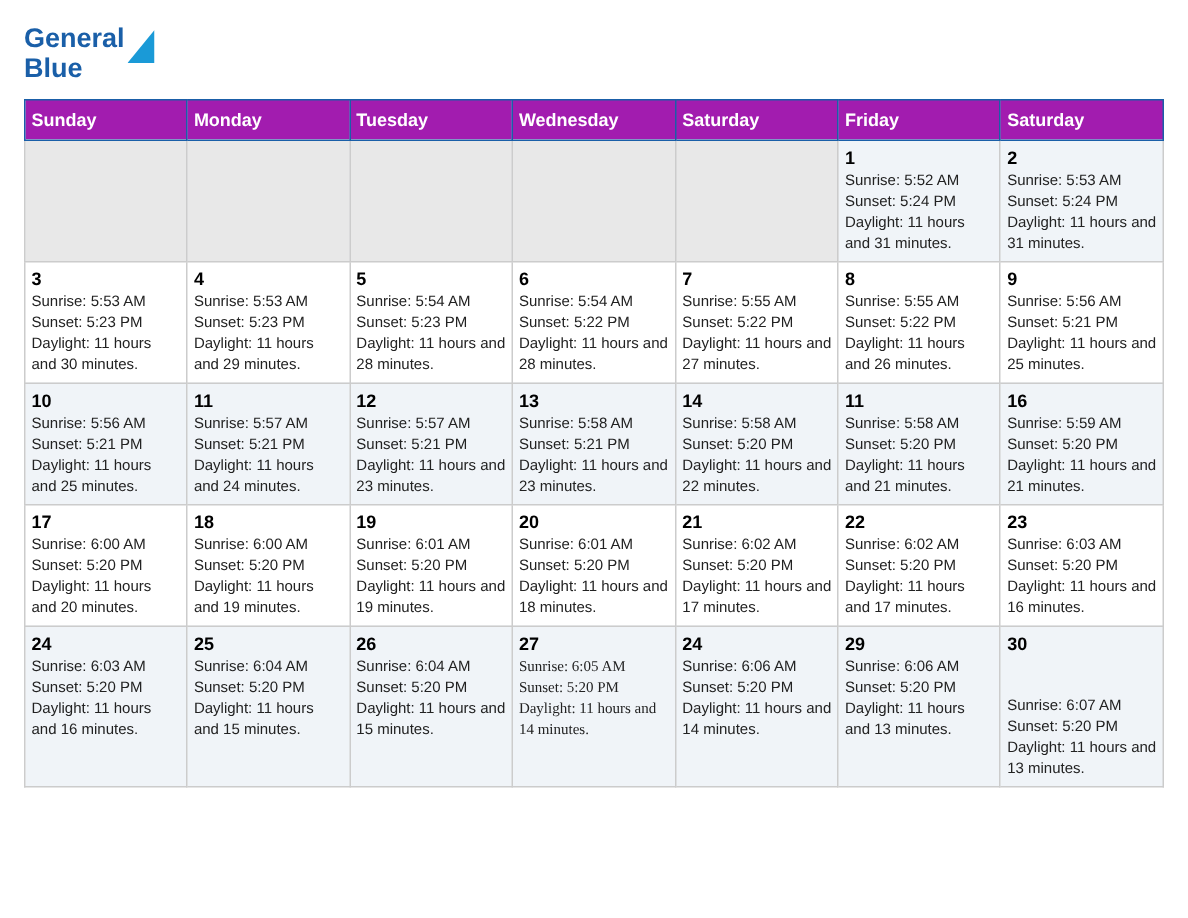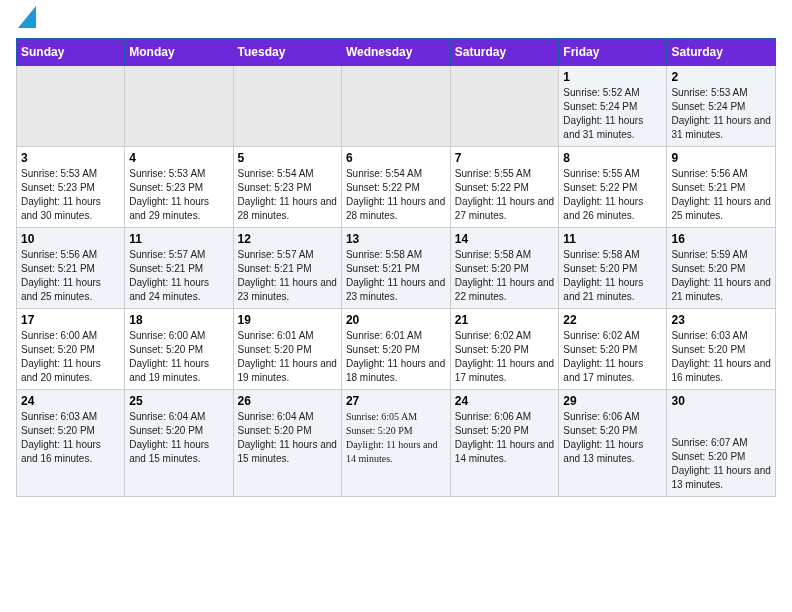--- a/index.html
+++ b/index.html
@@ -39,21 +39,21 @@
     .subtitle {
       font-size: 14px;
       color: #444;
     }
     table {
       width: 100%;
       border-collapse: collapse;
       font-size: 11px;
     }
     thead tr {
-      background-color: #6d28d9;
+      background-color: #a21caf;
       color: #fff;
     }
     thead th {
       padding: 6px 4px;
       text-align: left;
       font-size: 12px;
       font-weight: bold;
       border: 1px solid #1a5fa8;
     }
     tbody tr {
@@ -84,20 +84,26 @@
     .empty-cell {
       background-color: #e8e8e8 !important;
     }
   </style>
 </head>
 <body>
 
 <div class="header">
   <div class="logo">
     <div style="display:flex;align-items:center;">
+      <div style="display:flex;flex-direction:column;align-items:flex-end;">
+        <span class="logo-text">
+          <span>General</span><br>
+          <span>Blue</span>
+        </span>
+      </div>
       <div style="display:flex;align-items:center;margin-left:2px;margin-top:-10px;">
         <svg width="18" height="22" viewBox="0 0 18 22">
           <polygon points="0,22 18,22 18,0" fill="#1a9ad7"></polygon>
         </svg>
       </div>
     </div>
   </div>
   <div class="title-block">
     <div class="month-title"></div>
     <div class="subtitle"></div>

